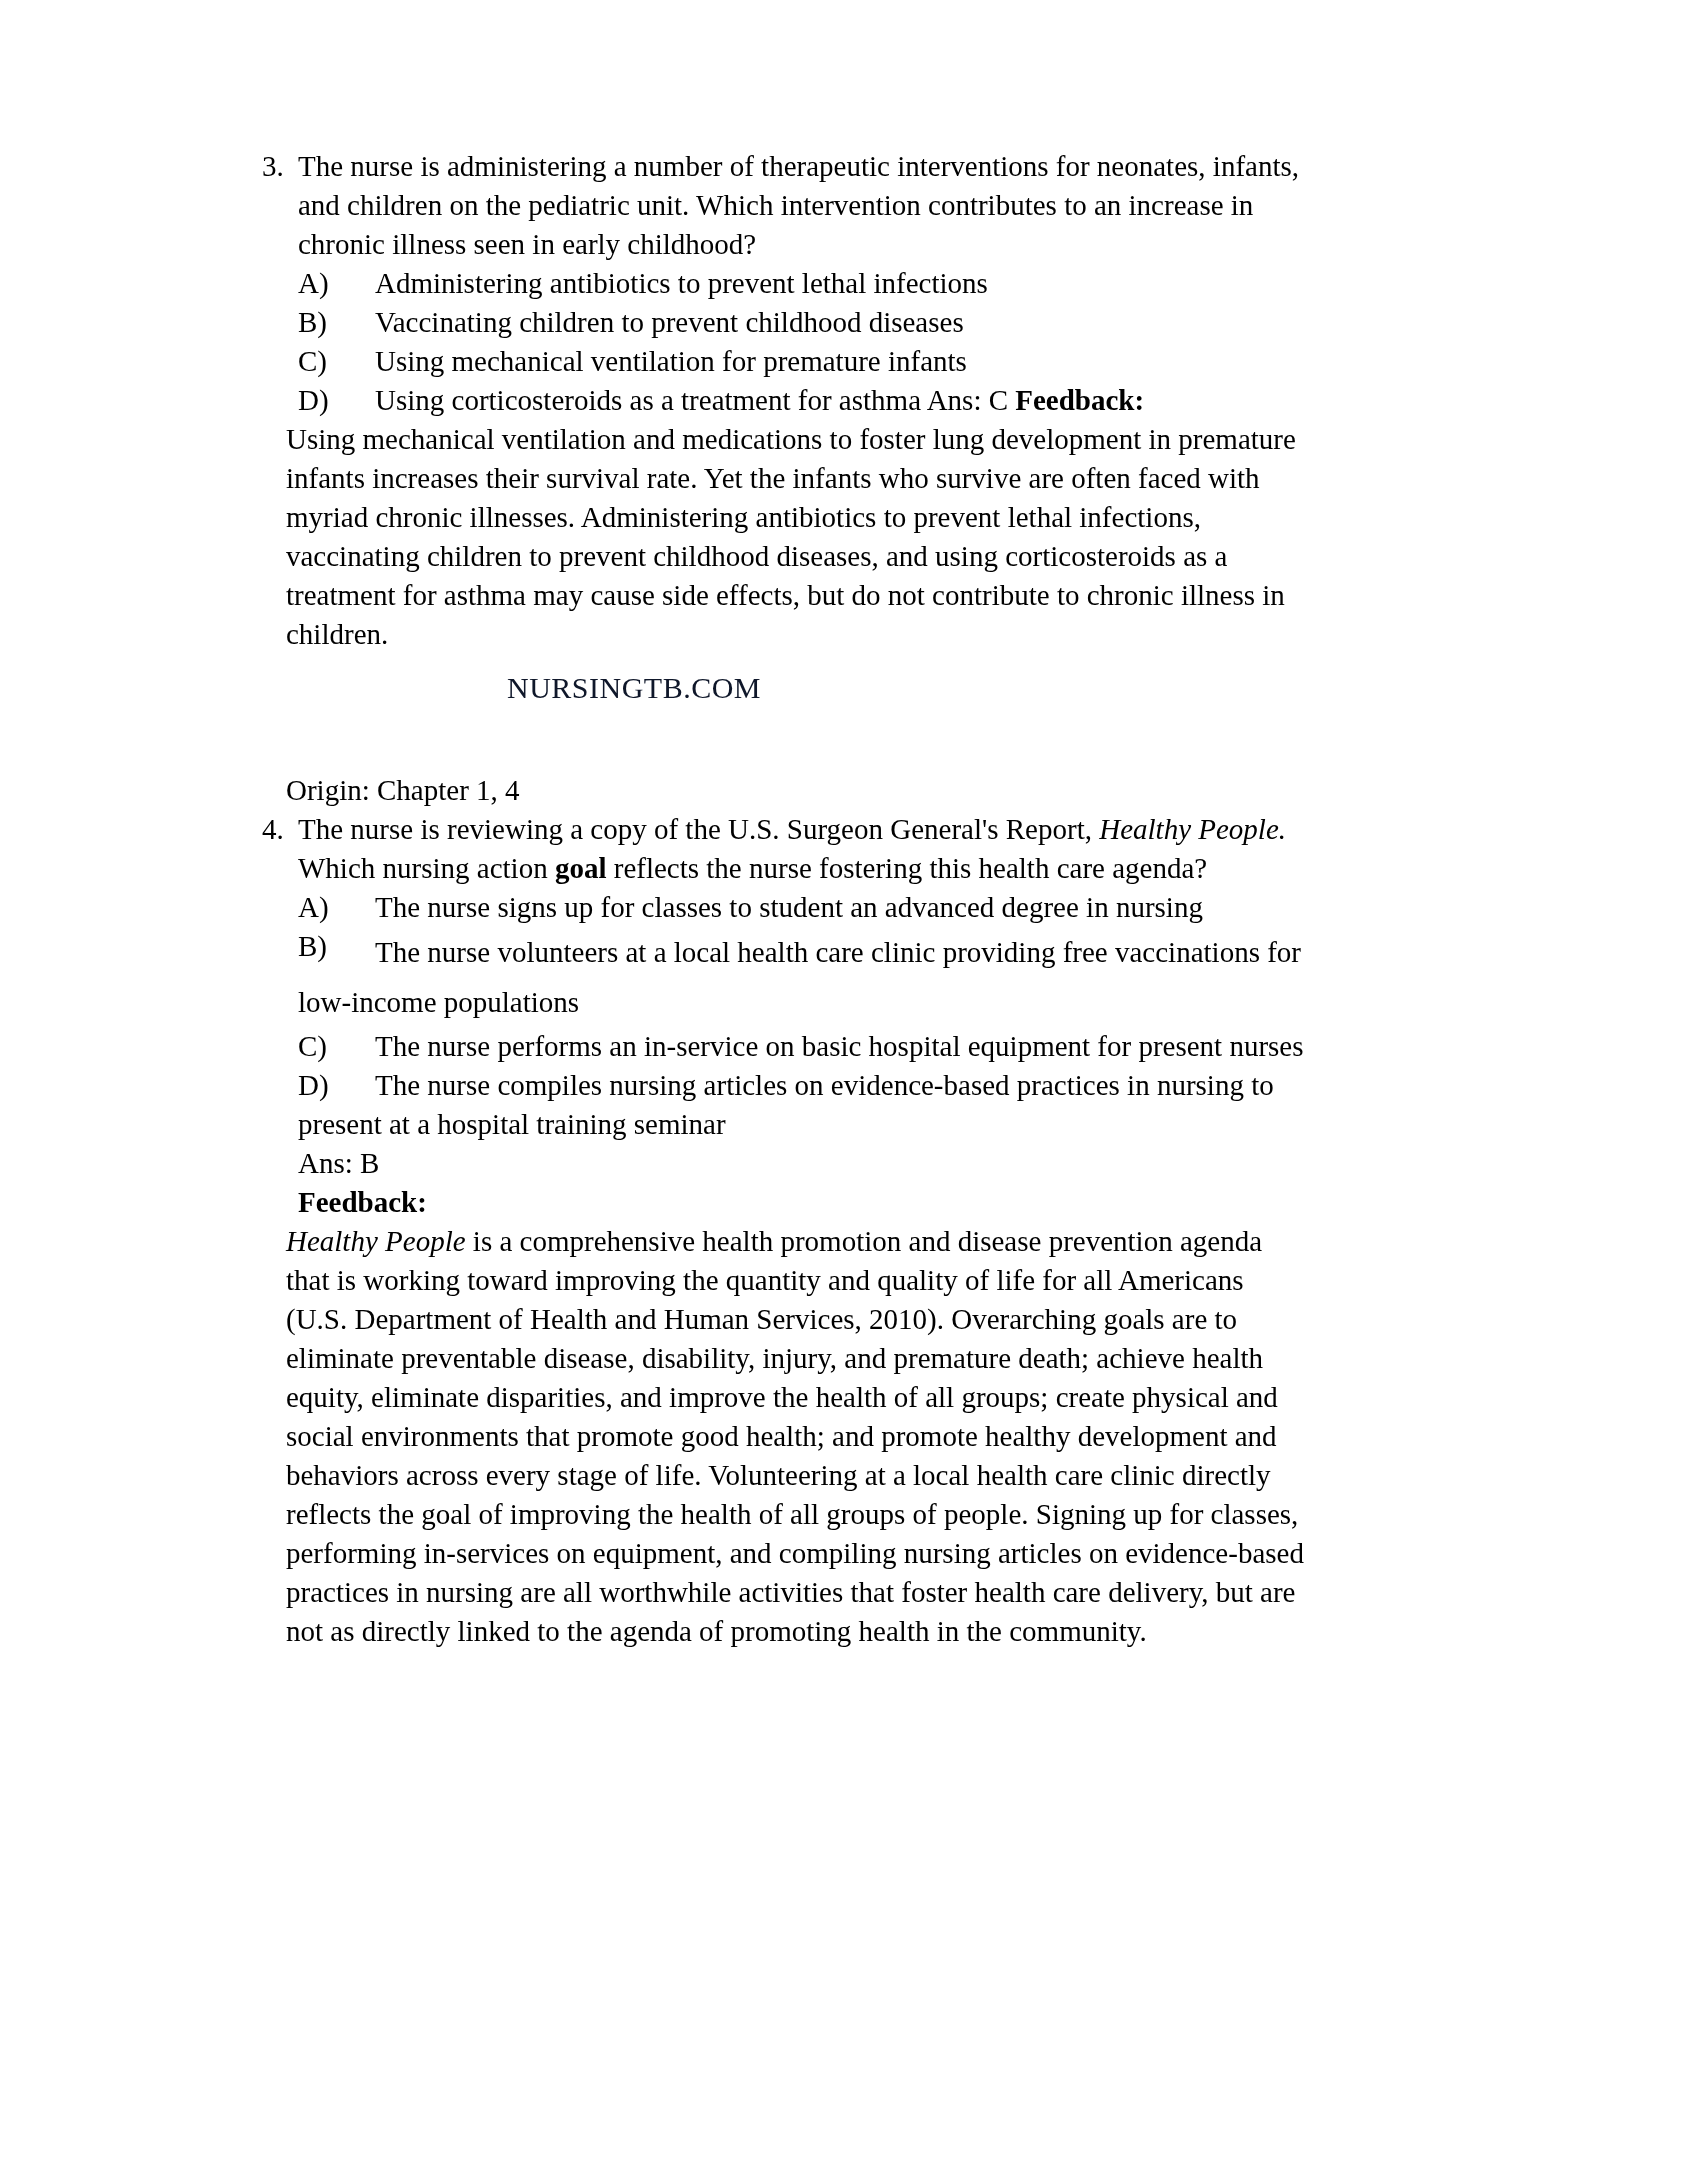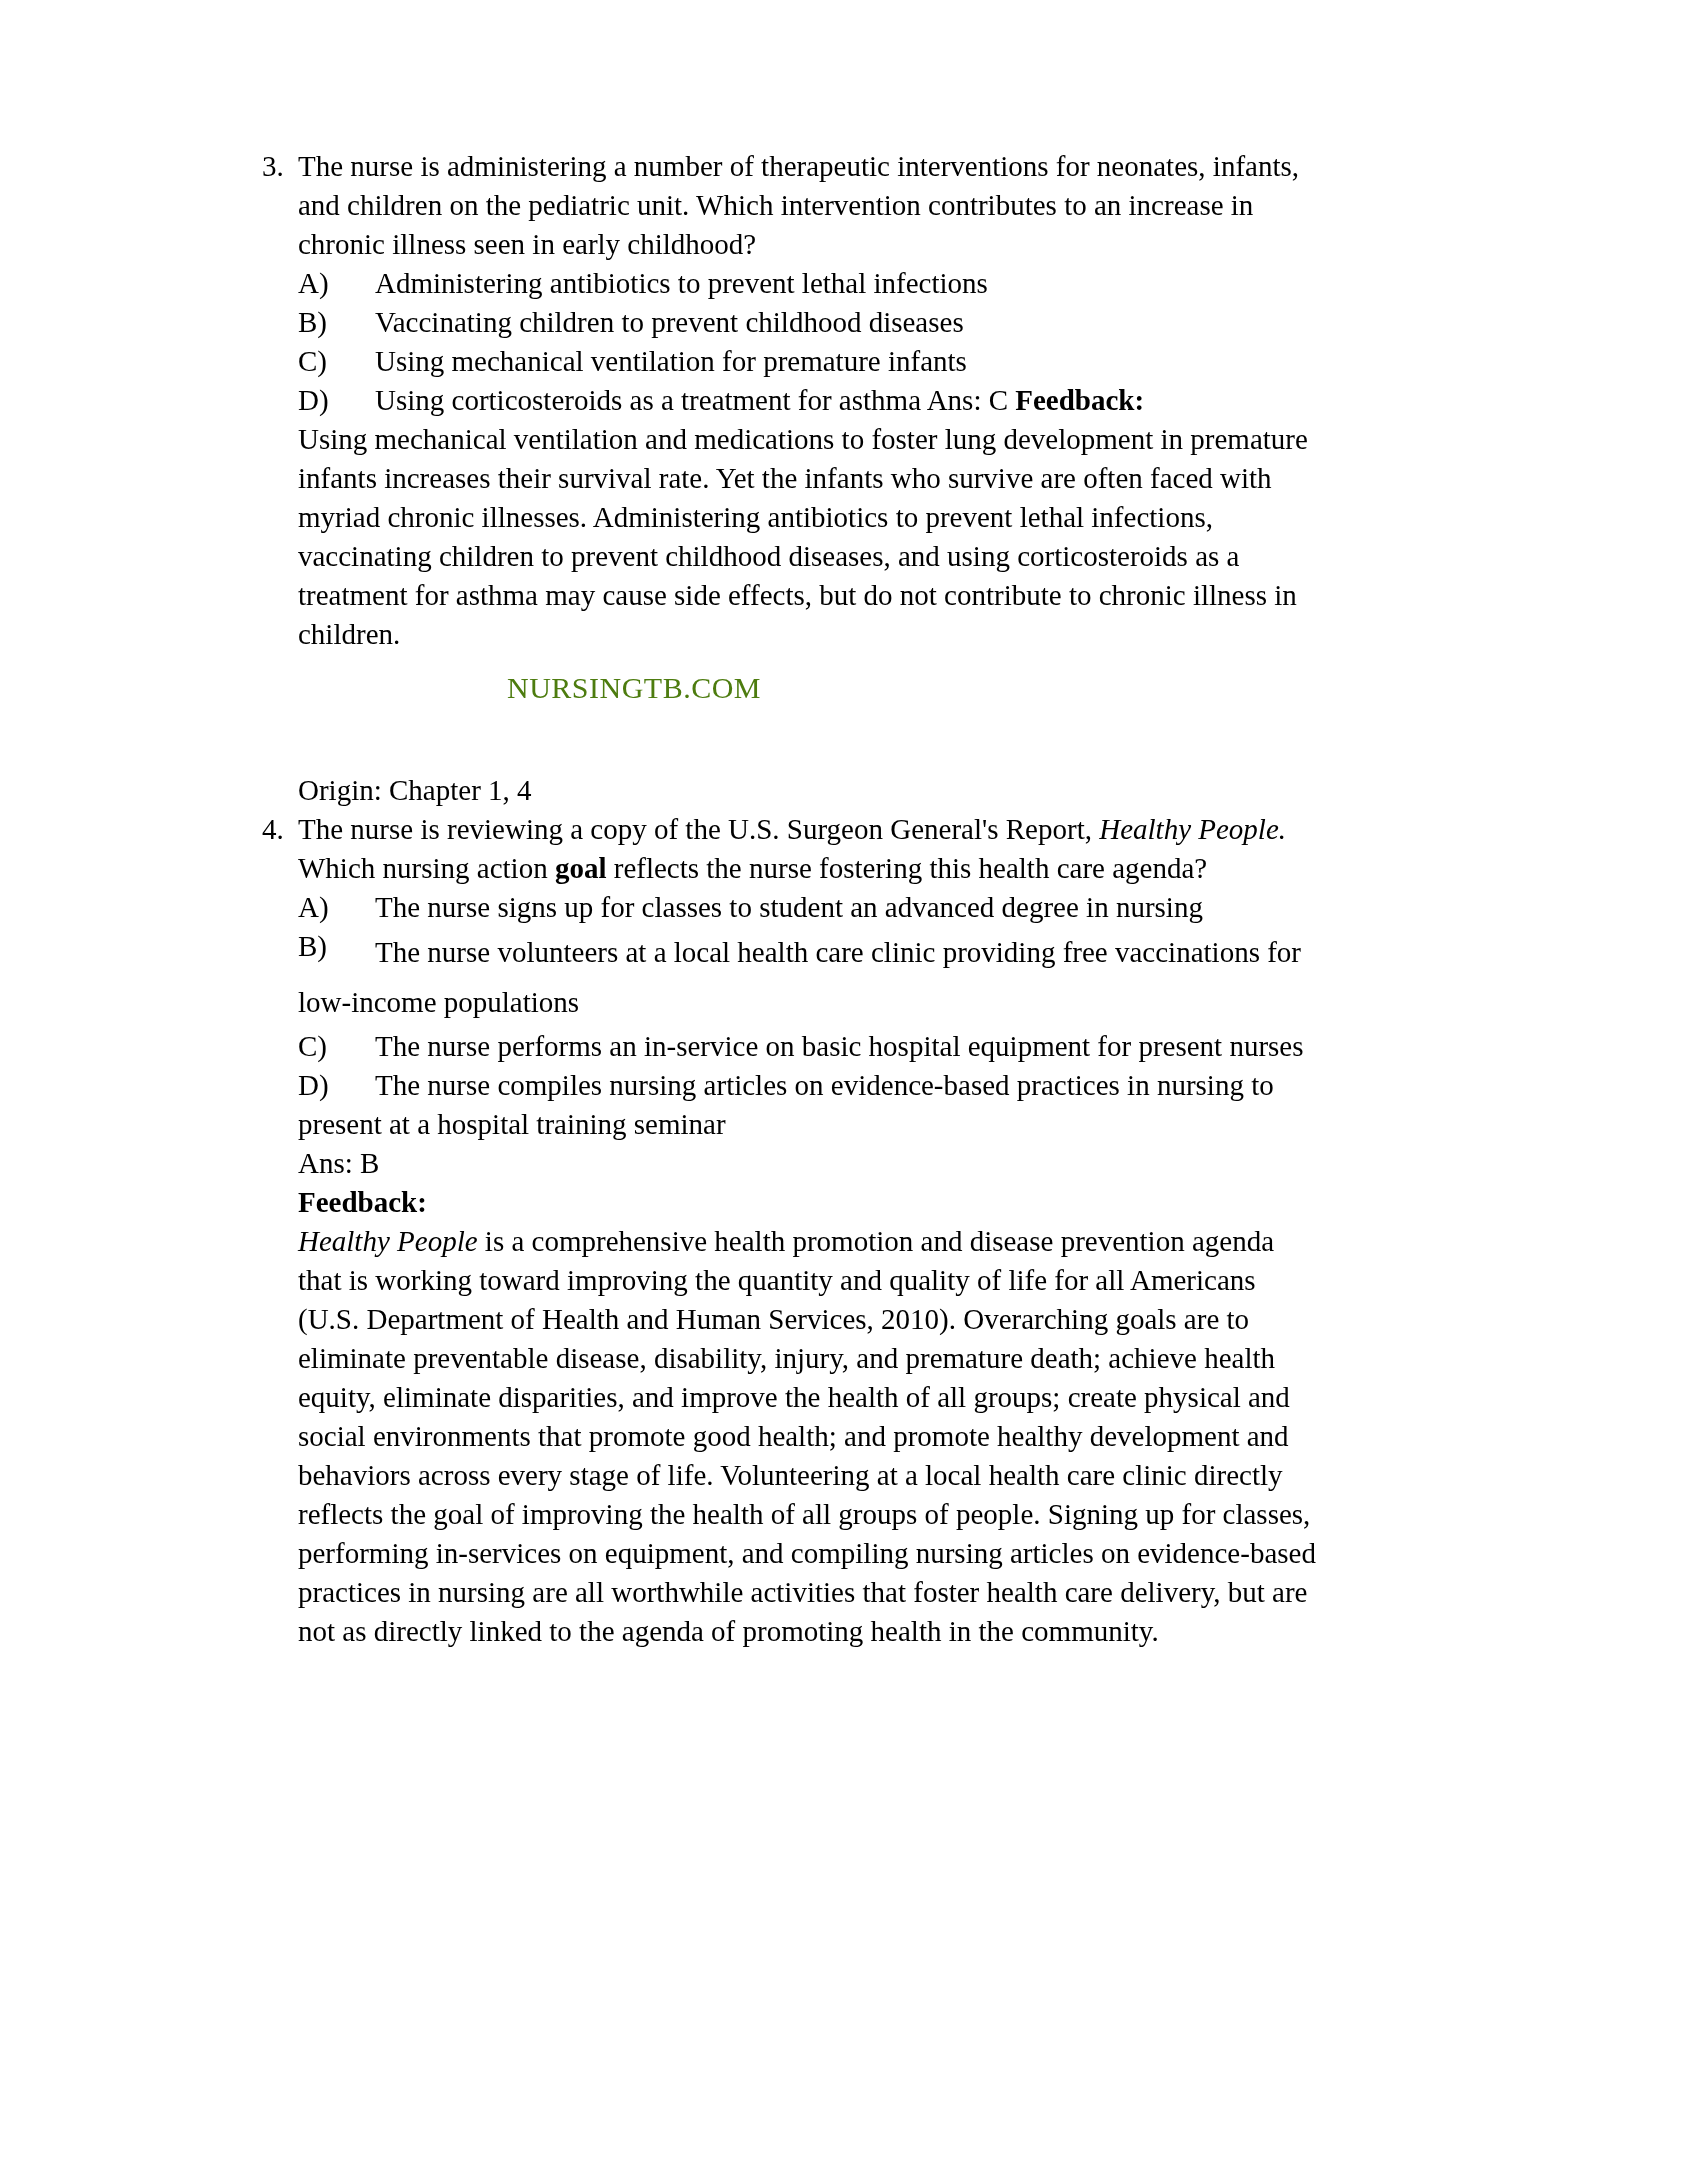--- a/index.html
+++ b/index.html
@@ -64,21 +64,21 @@
     margin-left: 77px;
     font-size: 29px;
     line-height: 39px;
     white-space: pre-line;
   }
   .opt-text.wide {
     line-height: 50px;
   }
   
   .para {
-    margin-left: 36px;
+    margin-left: 24px;
     font-size: 29px;
     line-height: 39px;
     white-space: pre-line;
   }
   .para-flush {
     margin-left: 36px;
     font-size: 29px;
     line-height: 39px;
   }
   .gap-lg { height: 117px; }
@@ -87,21 +87,21 @@
   strong.bld { font-weight: bold; margin-top: 27px; }
 
   
   .watermark {
     position: absolute;
     left: 507px;
     top: 671px;
     font-family: "Liberation Serif", "DejaVu Serif", serif;
     font-size: 30px;
     letter-spacing: 0.5px;
-    color: #4d7c0f;
+    color: #0f172a;
     white-space: nowrap;
     pointer-events: none;
     user-select: none;
   }
 </style>
 </head>
 <body>
 
 <div class="page">
 

